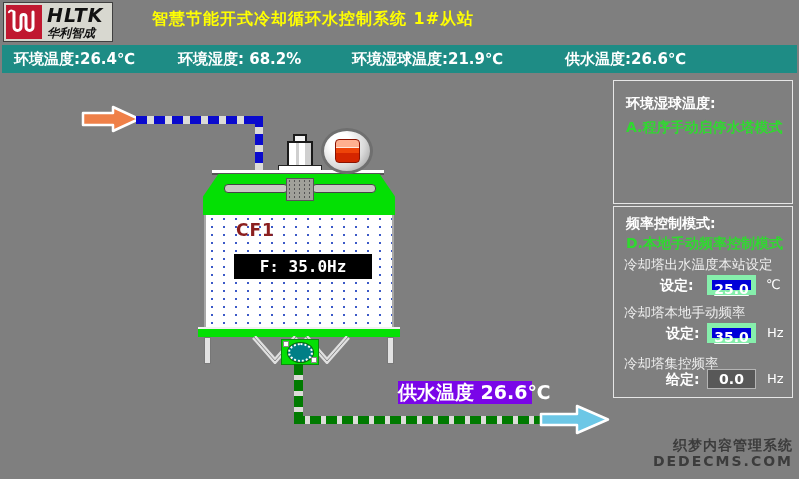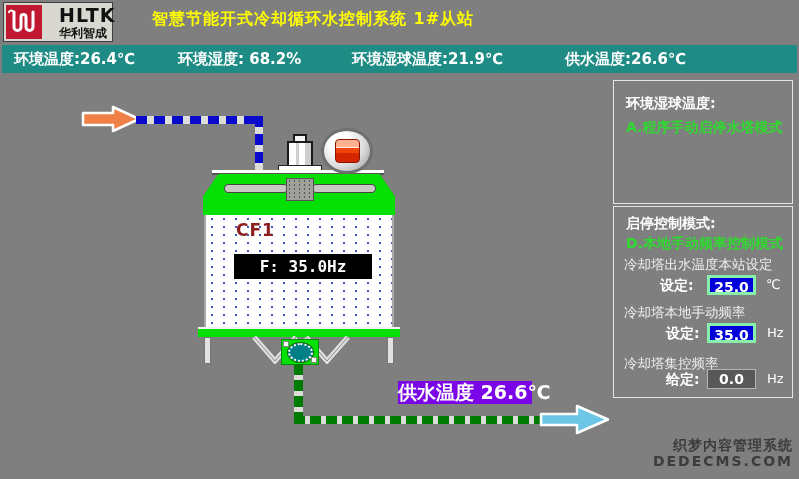--- a/index.html
+++ b/index.html
@@ -4,21 +4,21 @@
 <style>
   * { margin:0; padding:0; box-sizing:border-box; }
   body { background:#555; font-family:"DejaVu Sans","Liberation Sans",sans-serif; }
   .screen { position:relative; width:799px; height:479px; background:#7f7f7f; overflow:hidden; }
 
   
   .header { position:absolute; left:0; top:0; width:799px; height:44px; background:#7f7f7f; }
   .logo-box { position:absolute; left:3px; top:2px; width:110px; height:40px;
               background:#d8d8d0; border:1px solid #404040; display:flex; align-items:center; }
   .logo-glyph { width:36px; height:34px; margin-left:2px; flex:0 0 auto; }
-  .logo-text { margin-left:17px; line-height:1; }
+  .logo-text { margin-left:5px; line-height:1;font-style:italic; }
   .logo-abbr { font-size:19px; font-weight:bold; color:#111; letter-spacing:1px; }
   .logo-name { font-size:12px; font-weight:bold; color:#111; margin-top:2px; }
   .page-title { position:absolute; left:152px; top:9px; font-size:16px; font-weight:bold;
                 color:#ffff00; letter-spacing:1px; white-space:nowrap; }
   .datetime { position:absolute; left:561px; top:12px; font-size:15px; font-weight:bold;
               color:#8c1a1a; white-space:nowrap; }
 
   
   .env-bar { position:absolute; left:2px; top:45px; width:795px; height:28px; background:#1e8c85;padding-left:8px; }
   .env-item { position:absolute; top:5px; color:#fff; font-size:15px; font-weight:bold; white-space:nowrap; }
@@ -100,21 +100,21 @@
   .panel-1 { top:80px; height:124px; }
   .panel-2 { top:206px; height:192px; }
   .panel-title { position:absolute; left:12px; color:#fff; font-size:14px; font-weight:bold; white-space:nowrap; }
   .panel-mode { position:absolute; left:12px; color:#30d930; font-size:14px; font-weight:bold; white-space:nowrap; }
   .p1-title { top:14px; } .p1-mode { top:38px; }
   .p2-title { top:8px; }  .p2-mode { top:28px; }
   .setting-label { position:absolute; left:10px; color:#efefef; font-size:13.5px; white-space:nowrap; }
   .field-label { position:absolute; color:#fff; font-size:14px; font-weight:bold; }
   .value-box { position:absolute; width:49px; height:20px; text-align:center; line-height:18px;
                font-size:14px; font-weight:bold; color:#fff; }
-  .value-box.blue { background:#0000d8; border:3px solid #86efac; }
+  .value-box.blue { background:#0000d8; border:5px solid #86efac;text-decoration:underline; }
   .value-box.gray { background:#585858; border:1px solid #b4b4b4; }
   .unit-label { position:absolute; color:#fff; font-size:13px; }
   .lbl-0 { top:49px; } .fld-0 { left:46px; top:70px; } .box-0 { left:93px; top:68px; } .unit-0 { left:152px; top:70px; }
   .lbl-1 { top:97px; } .fld-1 { left:52px; top:118px; } .box-1 { left:93px; top:116px; } .unit-1 { left:153px; top:118px; }
   .lbl-2 { top:148px; } .fld-2 { left:52px; top:164px; } .box-2 { left:93px; top:162px; } .unit-2 { left:153px; top:164px; }
 
   
   .watermark { position:absolute; right:6px; bottom:10px; text-align:right;
                color:#3c3c3c; font-weight:bold; line-height:1.15; }
   .watermark .wm1 { font-size:14px; letter-spacing:1px; }
@@ -190,21 +190,21 @@
   <svg class="arrow-svg" style="left:538px;top:403px;" width="74" height="33" viewBox="0 0 74 33">
     <polygon points="3,11 39,11 39,3 70,16.5 39,30 39,22 3,22" fill="#6cc7e6" stroke="#ffffff" stroke-width="2.5" stroke-linejoin="round"></polygon>
   </svg>
 
   <div class="panel panel-1">
     <div class="panel-title p1-title">环境湿球温度:</div>
     <div class="panel-mode p1-mode">A.程序手动启停水塔模式</div>
   </div>
 
   <div class="panel panel-2">
-    <div class="panel-title p2-title">启停控制模式:</div>
+    <div class="panel-title p2-title">频率控制模式:</div>
     <div class="panel-mode p2-mode">D.本地手动频率控制模式</div>
 
     <div class="setting-label lbl-0">冷却塔出水温度本站设定</div>
     <div class="field-label fld-0">设定:</div>
     <div class="value-box blue box-0">25.0</div>
     <div class="unit-label unit-0">℃</div>
 
     <div class="setting-label lbl-1">冷却塔本地手动频率</div>
     <div class="field-label fld-1">设定:</div>
     <div class="value-box blue box-1">35.0</div>

